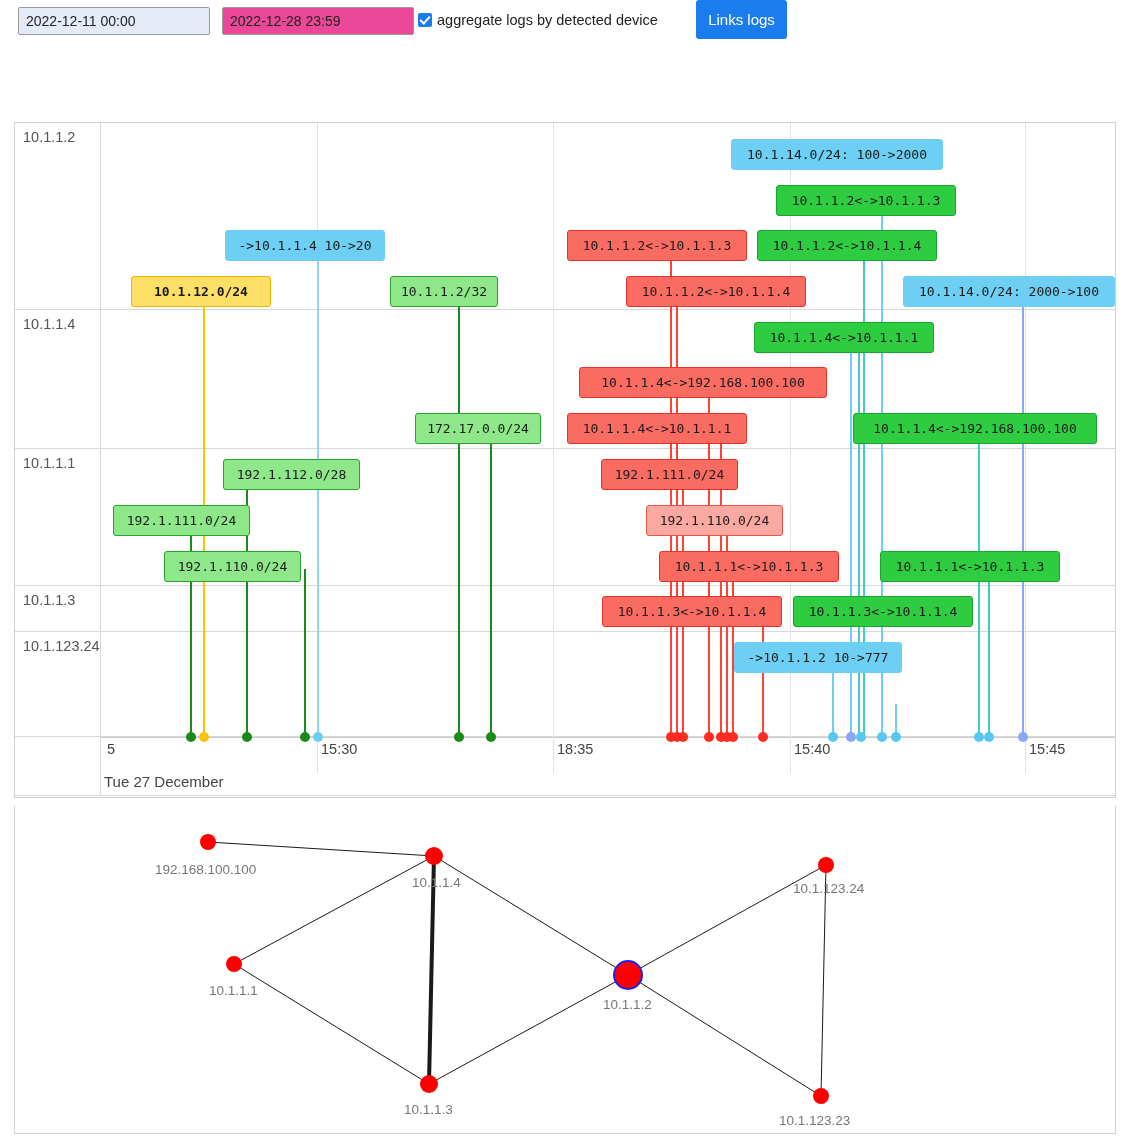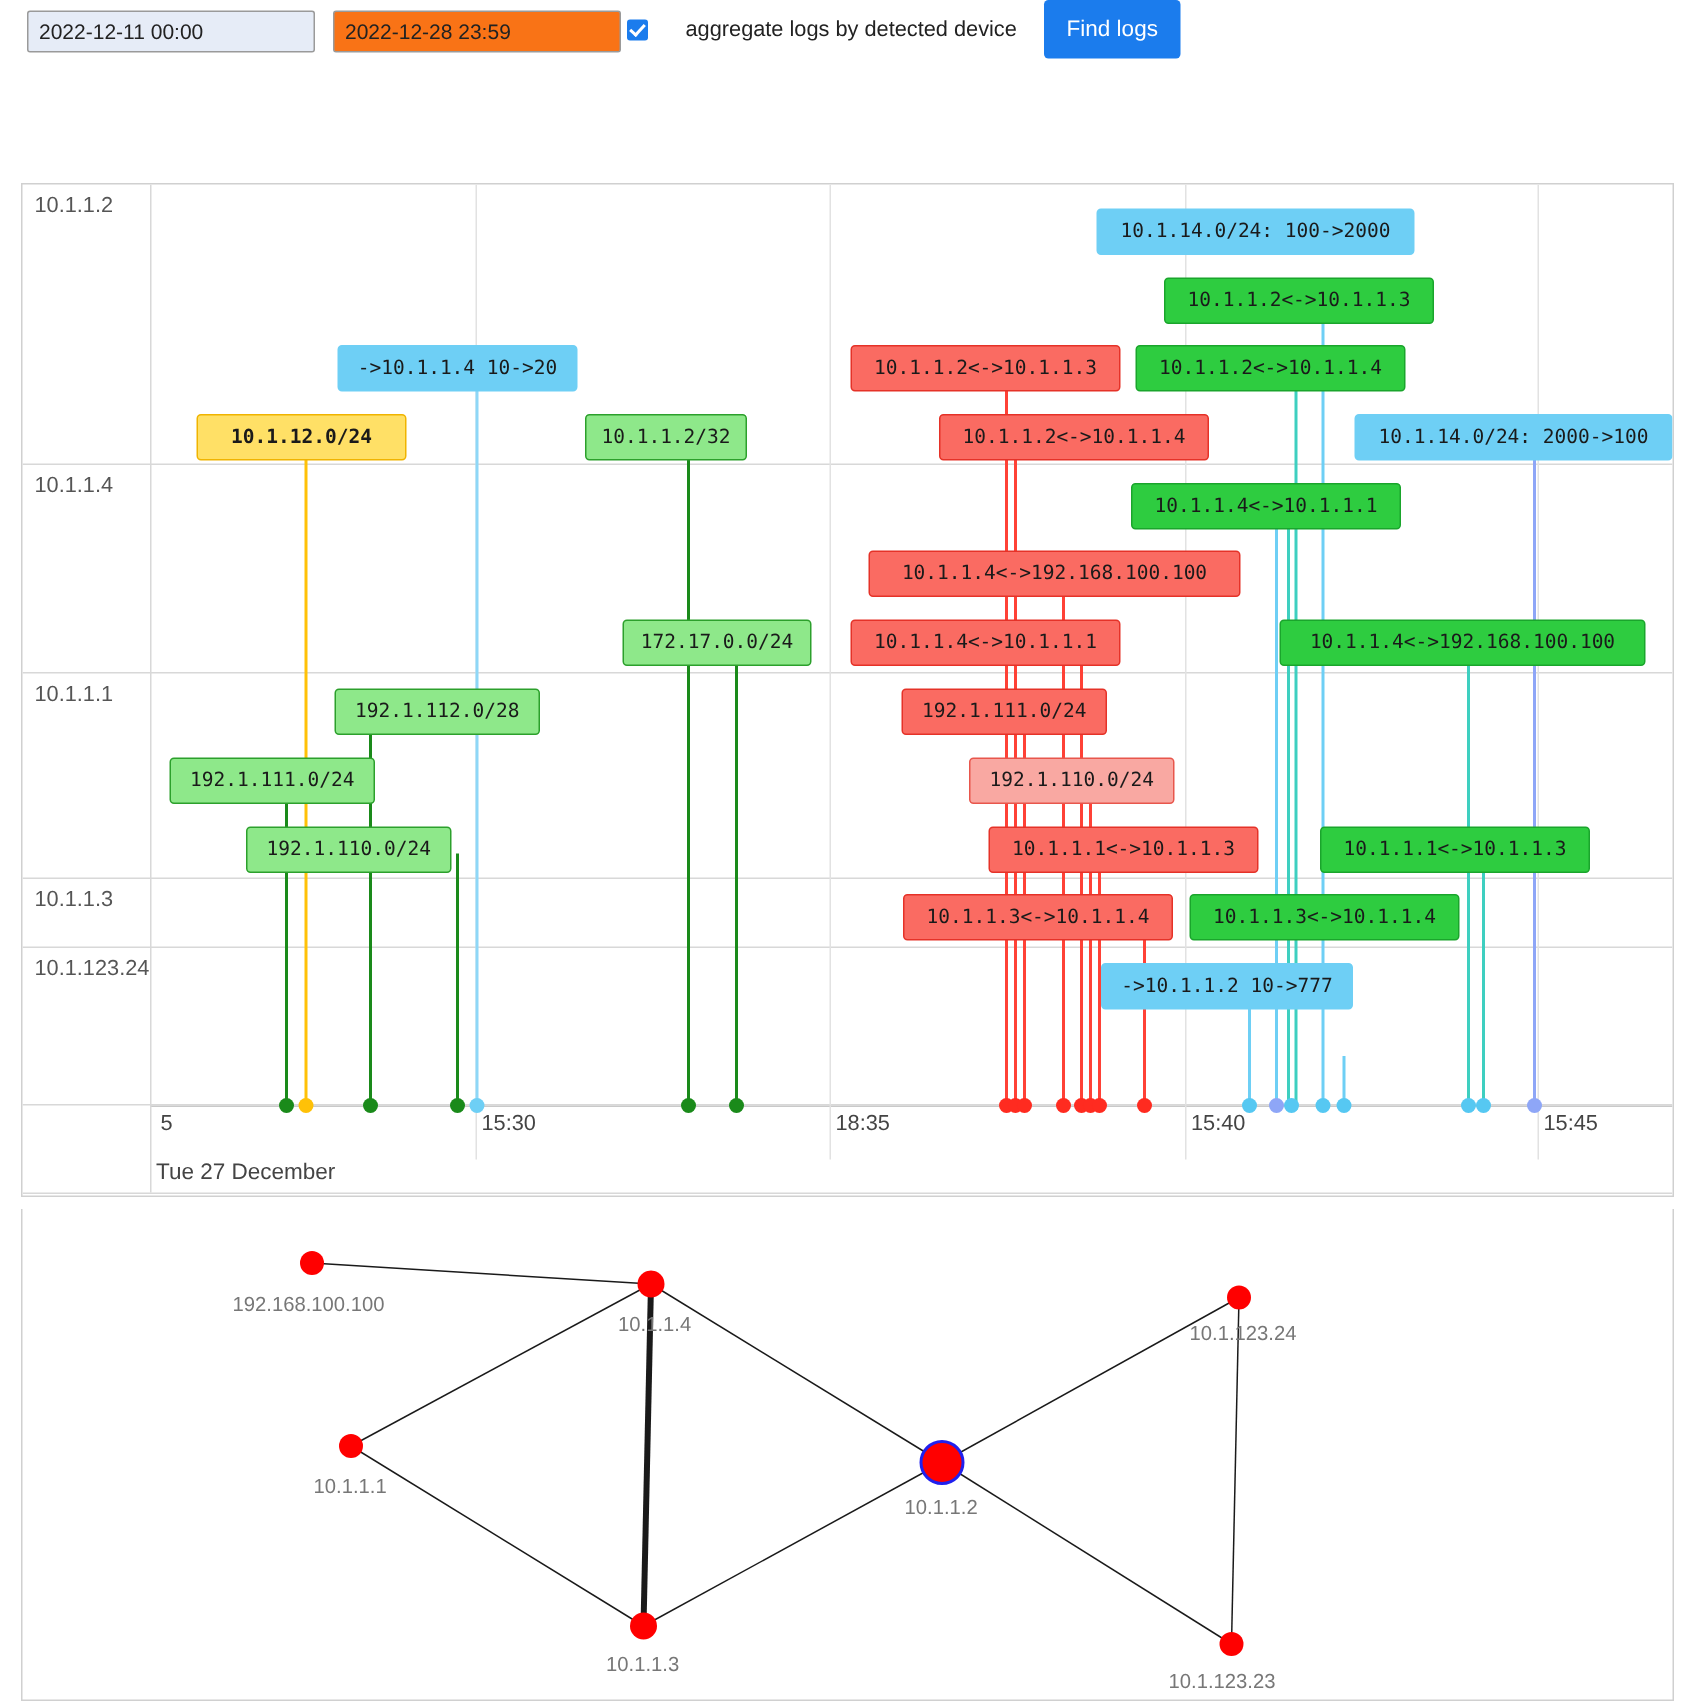--- a/index.html
+++ b/index.html
@@ -11,35 +11,35 @@
     overflow: hidden;
   }
   #root { position: relative; width: 1130px; height: 1137px; }
 
   
   .toolbar { position: absolute; left: 0; top: 0; width: 1130px; height: 46px; padding-left: 48px; }
   .date-input {
     position: absolute; top: 7px; height: 28px;
     border: 1px solid #9a9a9a; border-radius: 2px;
     font-family: "Liberation Sans", sans-serif; font-size: 14px; color: #222;
-    padding: 0 7px; line-height: 26px; background: #f97316;
+    padding: 0 7px; line-height: 26px; background: #ec4899;
   }
   #date-from { left: 18px; width: 192px; background: #e6ecf7; }
   #date-to   { left: 222px; width: 192px; }
   .chk-wrap { position: absolute; left: 418px; top: 12px; display: flex; align-items: center; }
   .chk-box {
     width: 14px; height: 14px; border-radius: 2px;
     background: #1b7ced; position: relative; flex: 0 0 auto;
   }
   .chk-box::after {
     content: ""; position: absolute; left: 4px; top: 1px;
     width: 4px; height: 8px; border: solid #fff;
     border-width: 0 2px 2px 0; transform: rotate(42deg);
   }
-  .chk-label { font-size: 14.5px; color: #222; margin-left: 25px; white-space: nowrap; }
+  .chk-label { font-size: 14.5px; color: #222; margin-left: 5px; white-space: nowrap; }
   #find-logs-button {
     position: absolute; left: 696px; top: 0px; width: 91px; height: 39px;
     background: #1b7ced; color: #fff; border: none; border-radius: 3px;
     font-family: "Liberation Sans", sans-serif; font-size: 15px; cursor: pointer;
   }
 
   
   .toggles { position: absolute; left: 0; top: 72px; width: 1130px; height: 38px; }
   .toggle-item { position: absolute; top: 0; display: flex; align-items: center; }
   .switch {
@@ -117,21 +117,21 @@
 
 <div id="root">
 
   <div class="toolbar">
     <input id="date-from" class="date-input" value="2022-12-11 00:00" style="">
     <input id="date-to" class="date-input" value="2022-12-28 23:59" style="">
     <div class="chk-wrap">
       <span class="chk-box"></span>
       <span class="chk-label">aggregate logs by detected device</span>
     </div>
-    <button id="find-logs-button">Find logs</button>
+    <button id="find-logs-button">Links logs</button>
   </div>
 
 
   <div id="timeline-panel">
     <div class="tl-inner" id="tl-inner">
         <div class="row-band" style="top: 0px; height: 187px;">
           <div class="row-label">10.1.1.2</div>
         </div>
         <div class="row-band" style="top: 187px; height: 139px;">
           <div class="row-label">10.1.1.4</div>

